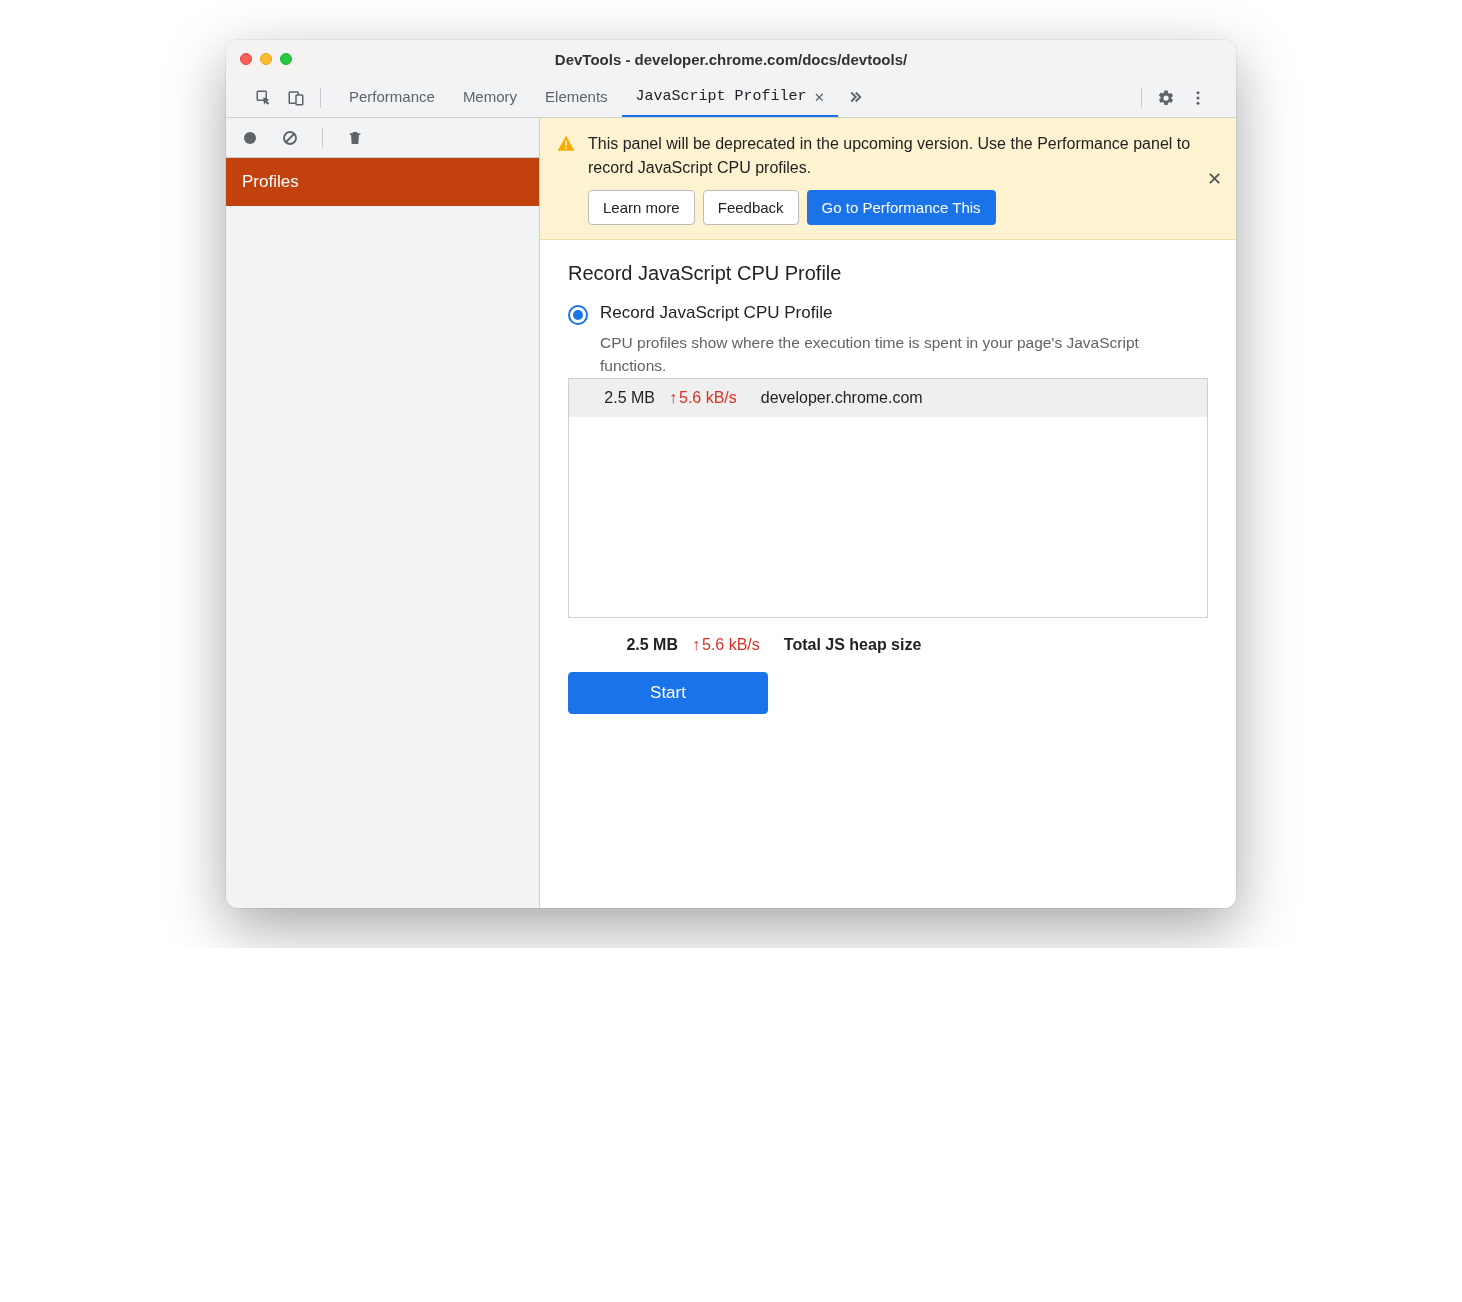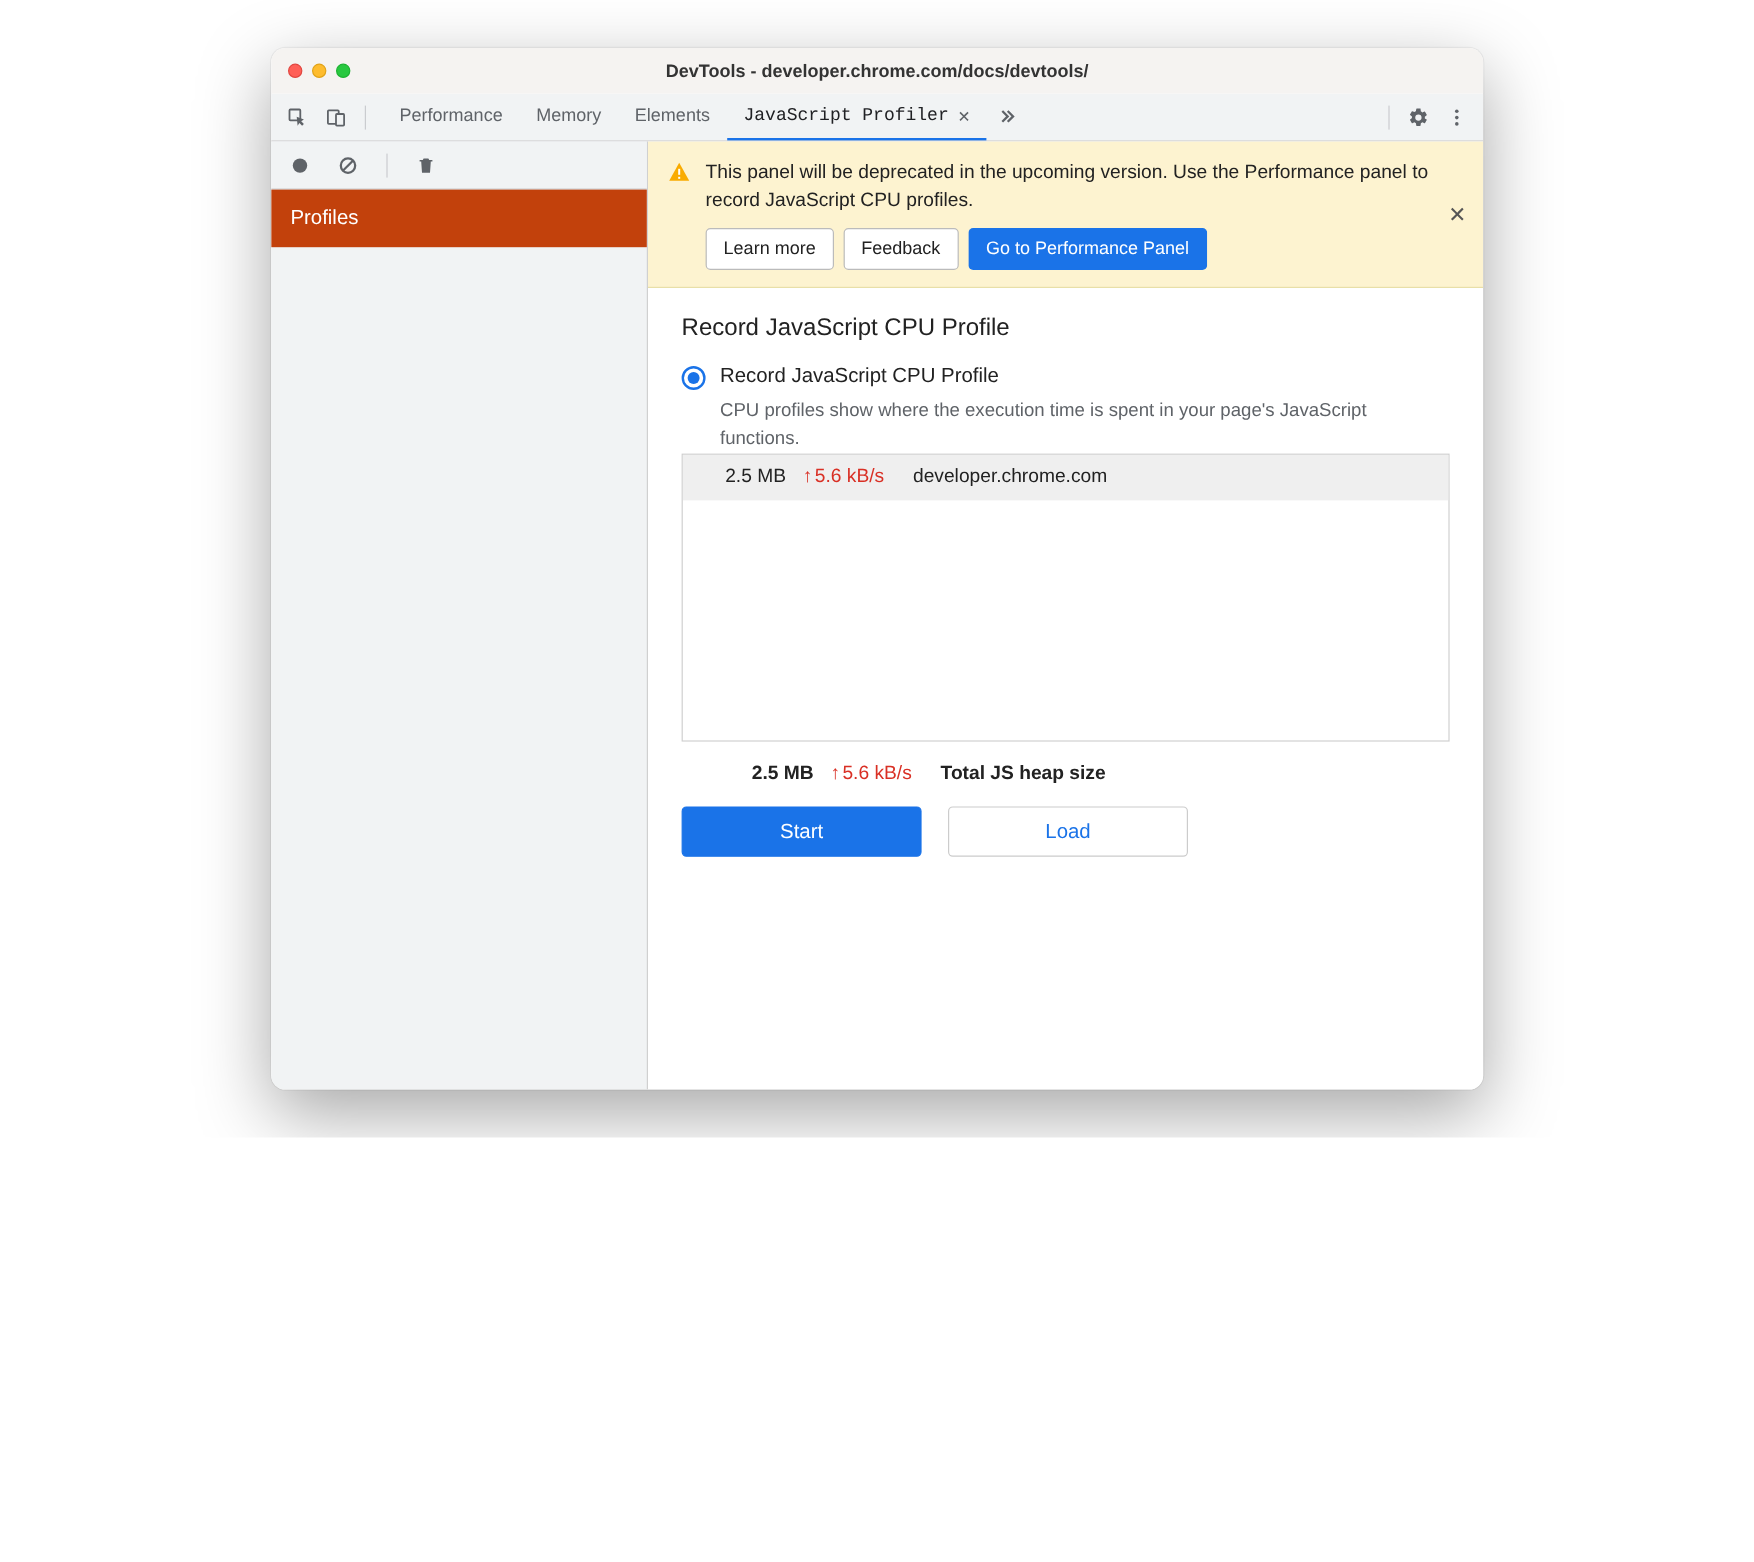--- a/index.html
+++ b/index.html
@@ -40,21 +40,21 @@
     font-weight: 600;
     color: #333;
   }
   
   .tabstrip {
     height: 40px;
     background: #f1f3f4;
     border-bottom: 1px solid #d0d0d0;
     display: flex;
     align-items: stretch;
-    padding: 0 8px;
+    padding: 0 24px;
   }
   .tabstrip-left, .tabstrip-right {
     display: flex;
     align-items: center;
   }
   .tabstrip-left { gap: 4px; padding-right: 8px; }
   .icon-btn {
     width: 28px; height: 28px;
     display: flex; align-items: center; justify-content: center;
     color: #5f6368;
@@ -350,21 +350,21 @@
               <path d="M12 2 L22 20 H2 Z" fill="#f9ab00"></path>
               <rect x="11" y="8" width="2" height="6" fill="#fff"></rect>
               <rect x="11" y="16" width="2" height="2" fill="#fff"></rect>
             </svg>
         </div>
         <div class="banner-body">
           <div class="banner-text">This panel will be deprecated in the upcoming version. Use the Performance panel to record JavaScript CPU profiles.</div>
           <div class="banner-buttons">
             <div class="btn btn-outline">Learn more</div>
             <div class="btn btn-outline">Feedback</div>
-            <div class="btn btn-primary">Go to Performance Panel</div>
+            <div class="btn btn-primary">Go to Performance This</div>
           </div>
         </div>
         <div class="banner-close">✕</div>
       </div>
 
       <div class="content">
         <div class="h2">Record JavaScript CPU Profile</div>
 
         <div class="radio-row">
           <div class="radio">
@@ -390,18 +390,17 @@
           <span class="vm-size">2.5 MB</span>
           <span class="vm-rate">
             <span class="arrow-up">↑</span>
               <span>5.6 kB/s</span>
           </span>
           <span class="totals-label">Total JS heap size</span>
         </div>
 
         <div class="action-row">
           <div class="action-btn action-start">Start</div>
-          <div class="action-btn action-load">Load</div>
         </div>
       </div>
     </div>
   </div>
 </div>
 
 </body></html>

